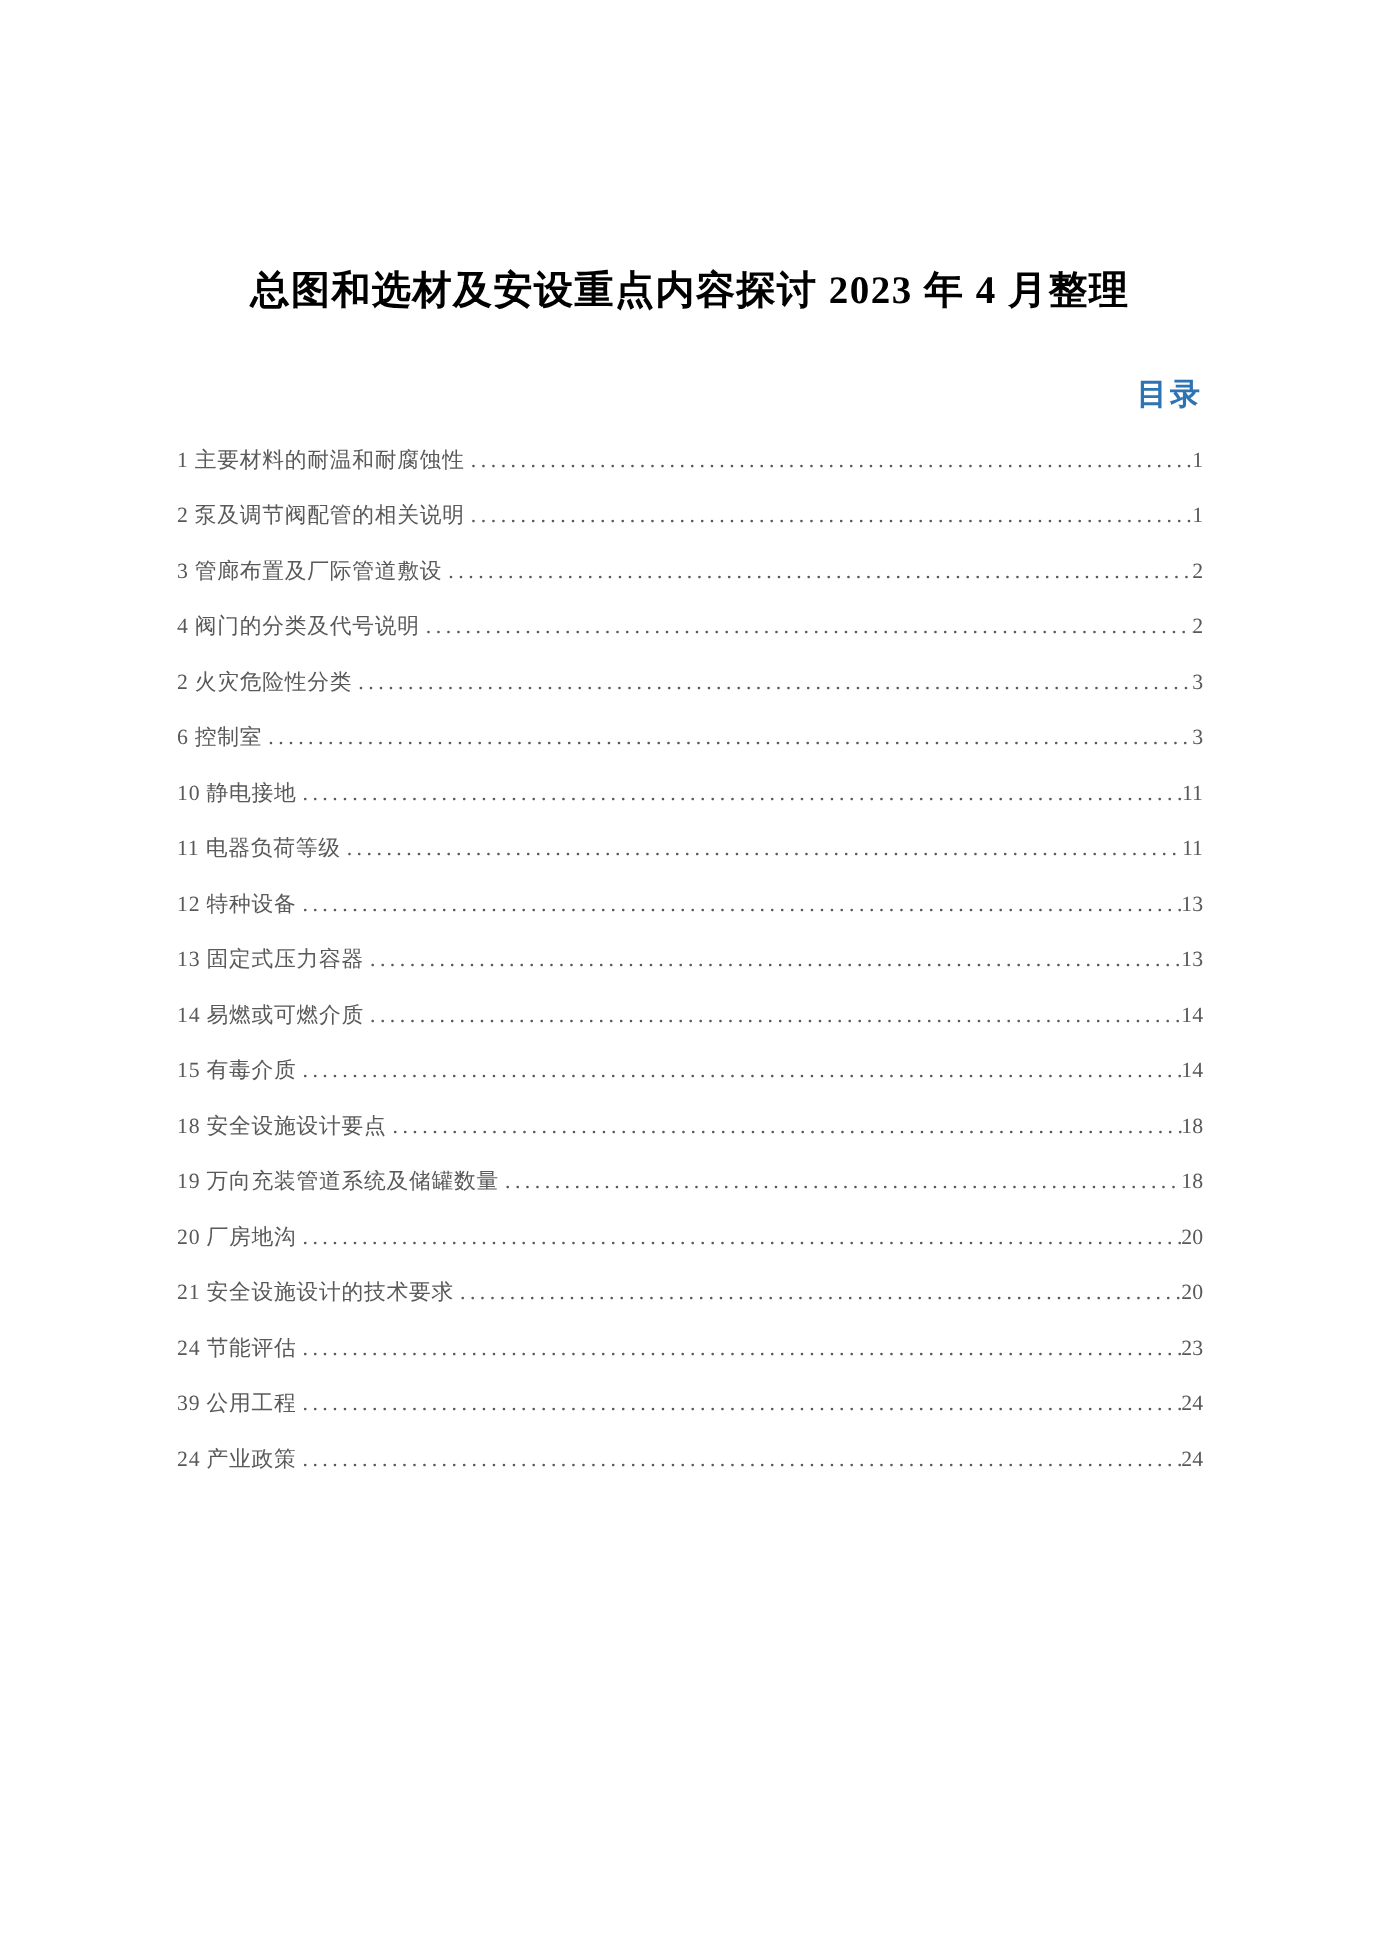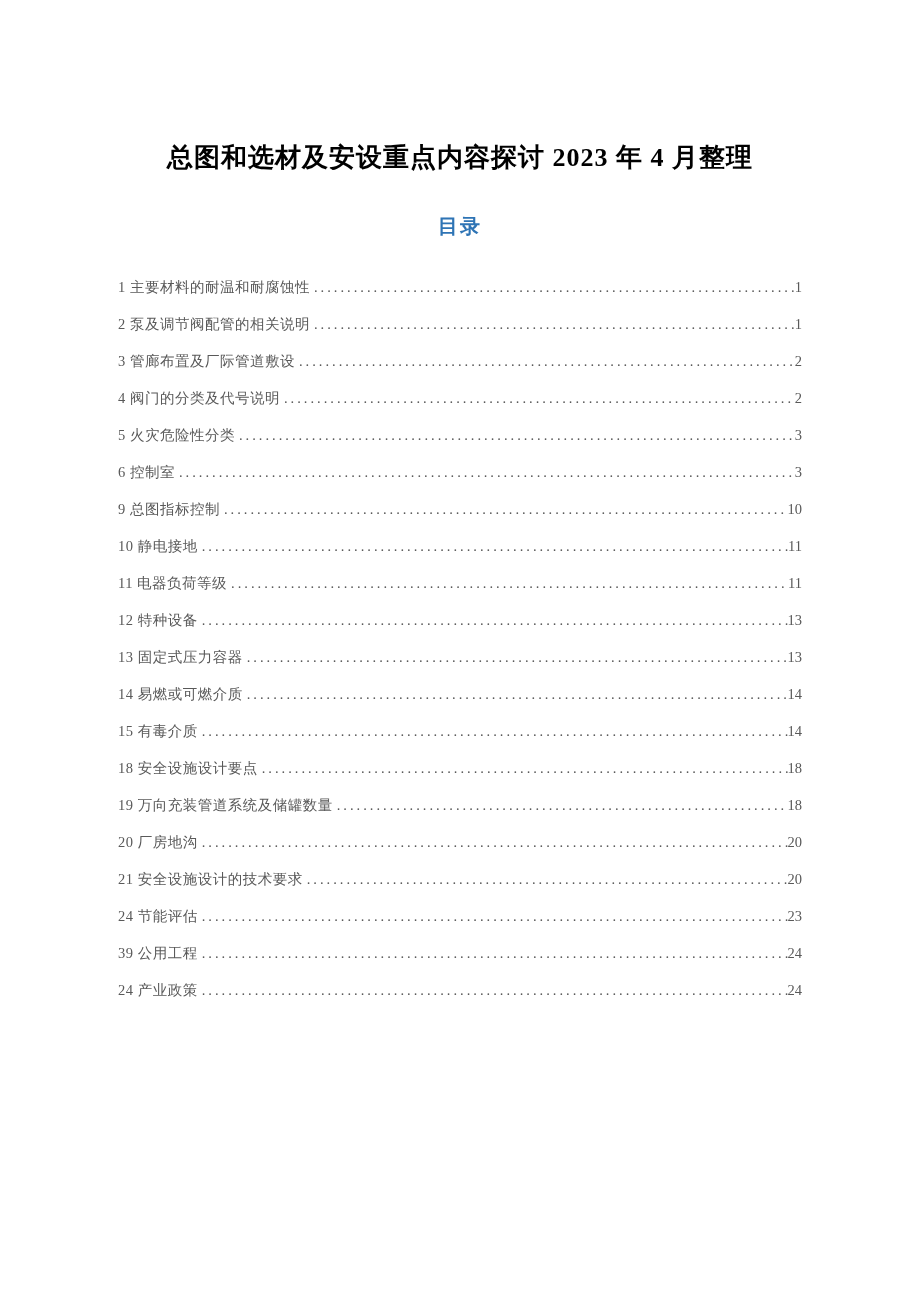--- a/index.html
+++ b/index.html
@@ -17,27 +17,28 @@
     .page {
       padding: 140px 118px 0 118px;
     }
     .title {
       font-size: 26px;
       font-weight: bold;
       text-align: center;
       color: #000000;
       margin-bottom: 38px;
       letter-spacing: 1px;
+      margin-top: 36px;
     }
     .toc-label {
       font-size: 20px;
       font-weight: bold;
-      text-align: center;
+      text-align: right;
       color: #2e74b5;
-      margin-bottom: 40px;
+      margin-bottom: 24px;
       letter-spacing: 2px;
     }
     .toc-list {
       display: flex;
       flex-direction: column;
       gap: 0;
     }
     .toc-row {
       display: flex;
       align-items: baseline;
@@ -88,33 +89,28 @@
         <span class="toc-entry-label">3 管廊布置及厂际管道敷设</span>
         <span class="toc-dots"></span>
         <span class="toc-page">2</span>
       </div>
       <div class="toc-row">
         <span class="toc-entry-label">4 阀门的分类及代号说明</span>
         <span class="toc-dots"></span>
         <span class="toc-page">2</span>
       </div>
       <div class="toc-row">
-        <span class="toc-entry-label">5 火灾危险性分类</span>
+        <span class="toc-entry-label">2 火灾危险性分类</span>
         <span class="toc-dots"></span>
         <span class="toc-page">3</span>
       </div>
       <div class="toc-row">
         <span class="toc-entry-label">6 控制室</span>
         <span class="toc-dots"></span>
         <span class="toc-page">3</span>
-      </div>
-      <div class="toc-row">
-        <span class="toc-entry-label">9 总图指标控制</span>
-        <span class="toc-dots"></span>
-        <span class="toc-page">10</span>
       </div>
       <div class="toc-row">
         <span class="toc-entry-label">10 静电接地</span>
         <span class="toc-dots"></span>
         <span class="toc-page">11</span>
       </div>
       <div class="toc-row">
         <span class="toc-entry-label">11 电器负荷等级</span>
         <span class="toc-dots"></span>
         <span class="toc-page">11</span>

